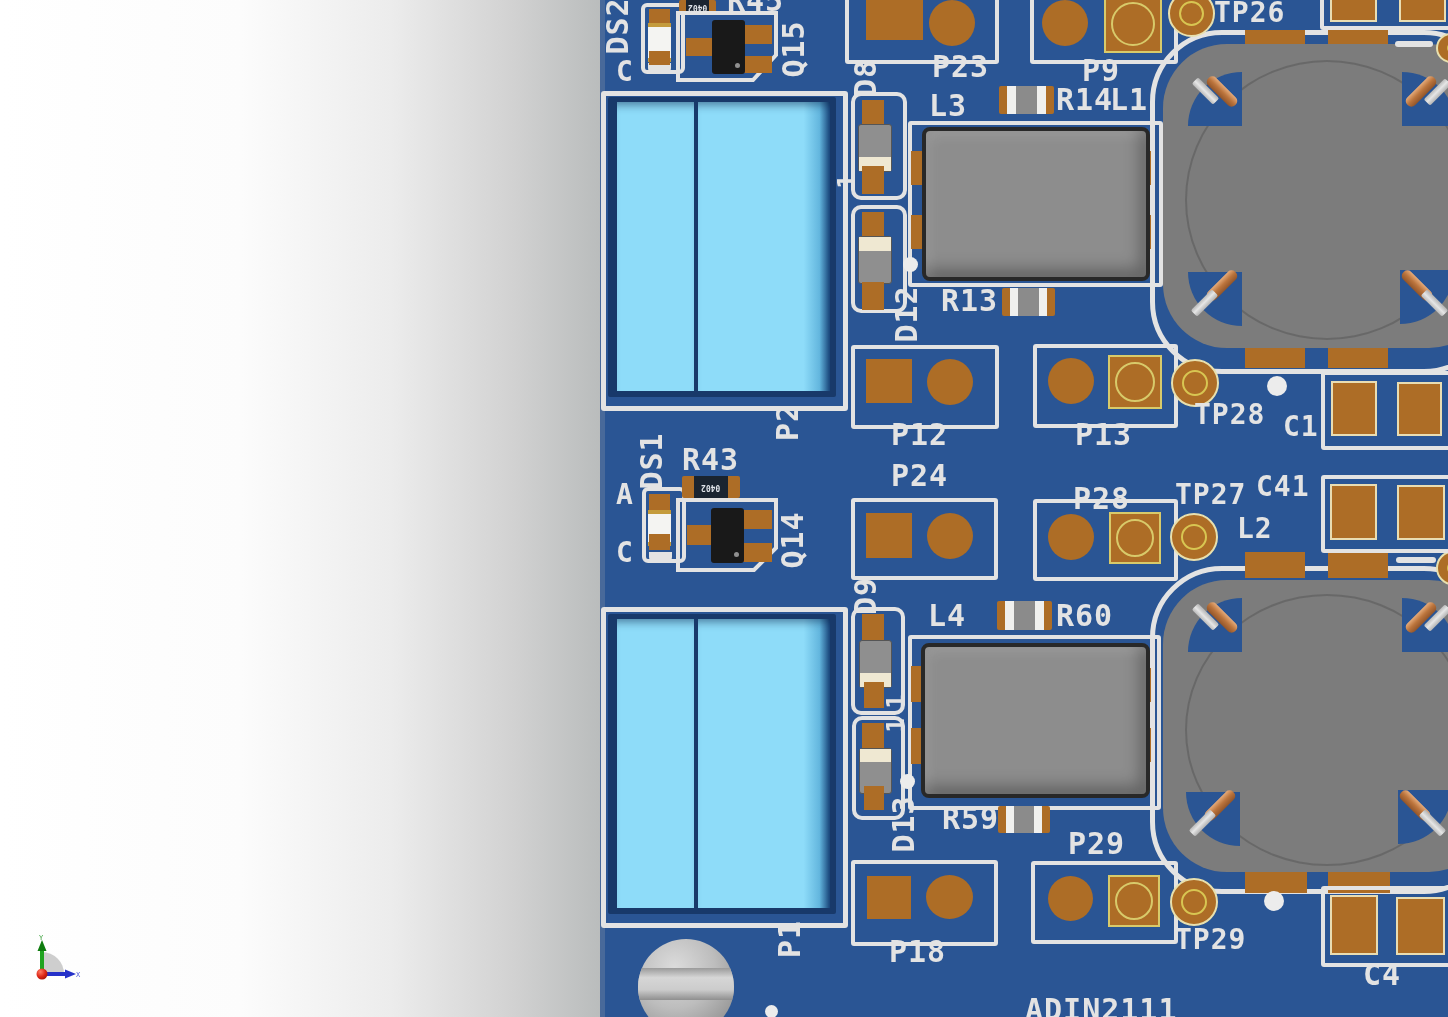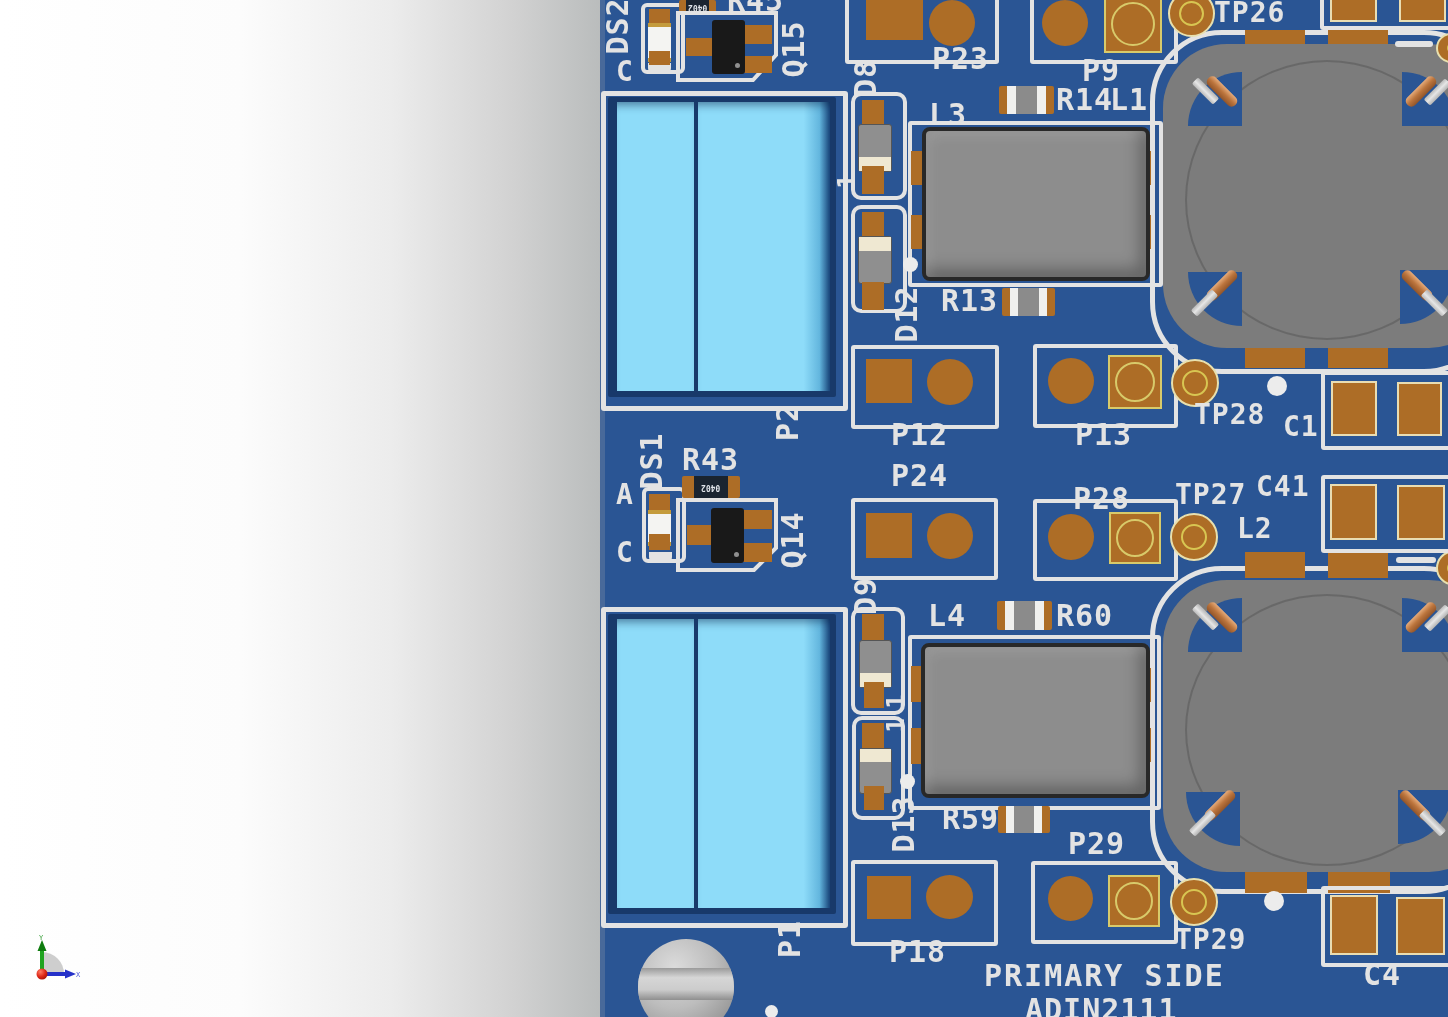--- a/index.html
+++ b/index.html
@@ -116,28 +116,28 @@
     </svg>
   <div class="cp" style="left:686px;top:38px;width:28px;height:18px"></div>
   <div class="cp" style="left:743px;top:25px;width:29px;height:19px"></div>
   <div class="cp" style="left:743px;top:56px;width:29px;height:17px"></div>
   <div class="qb" style="left:712px;top:20px;width:33px;height:54px"></div>
   <div class="lb v" style="left:794px;top:49px">Q15</div>
 
   <div class="outl" style="left:845px;top:-20px;width:146px;height:76px"></div>
   <div class="cp" style="left:866px;top:-16px;width:57px;height:56px"></div>
   <div class="cp rd" style="left:929px;top:0;width:46px;height:46px"></div>
-  <div class="lb" style="left:932px;top:44px">P23</div>
+  <div class="lb" style="left:932px;top:52px">P23</div>
 
   <div class="outl" style="left:1030px;top:-20px;width:140px;height:76px"></div>
   <div class="cp rd" style="left:1042px;top:0;width:46px;height:46px"></div>
   <div class="gq" style="left:1104px;top:-5px;width:54px;height:54px"></div>
   <div class="lb" style="left:1082px;top:56px">P9</div>
 
-  <div class="lb" style="left:929px;top:100px">L3</div>
+  <div class="lb" style="left:929px;top:91px">L3</div>
   <div class="chip" style="left:999px;top:86px;width:55px;height:28px"></div>
   <div class="lb" style="left:1056px;top:85px">R14</div>
   <div class="lb" style="left:1110px;top:85px">L1</div>
 
   <div class="tp" style="left:1168px;top:-10px;width:43px;height:43px"></div>
   <div class="lb s28" style="left:1214px;top:-1px">TP26</div>
 
   <div class="lb v" style="left:866px;top:78px">D8</div>
   <div class="outl r10" style="left:851px;top:92px;width:48px;height:100px"></div>
   <div class="cp" style="left:862px;top:100px;width:22px;height:30px"></div>
@@ -272,21 +272,20 @@
   <div class="outl" style="left:1321px;top:886px;width:125px;height:73px"></div>
   <div class="cp pb" style="left:1330px;top:895px;width:44px;height:56px"></div>
   <div class="cp pb" style="left:1396px;top:897px;width:45px;height:54px"></div>
   <div class="lb" style="left:1363px;top:960px">C4</div>
 
   <div class="outl" style="left:851px;top:860px;width:139px;height:78px"></div>
   <div class="cp" style="left:867px;top:876px;width:44px;height:43px"></div>
   <div class="cp rd" style="left:926px;top:875px;width:47px;height:44px"></div>
   <div class="lb" style="left:889px;top:937px">P18</div>
 
-  <div class="lb" style="left:984px;top:961px;letter-spacing:2px">PRIMARY SIDE</div>
   <div class="lb" style="left:1025px;top:995px">ADIN2111</div>
 
   <div class="screw" style="left:638px;top:939px;width:96px;height:96px">
     <div class="slot" style="top:29px;height:32px"></div>
   </div>
   <div class="dot" style="left:765px;top:1005px;width:13px;height:13px"></div>
 
   <svg class="ol" style="left:16px;top:934px" width="66" height="66" viewBox="0 0 66 66">
     <defs>
       <radialGradient id="og" cx="35%" cy="30%" r="75%">

